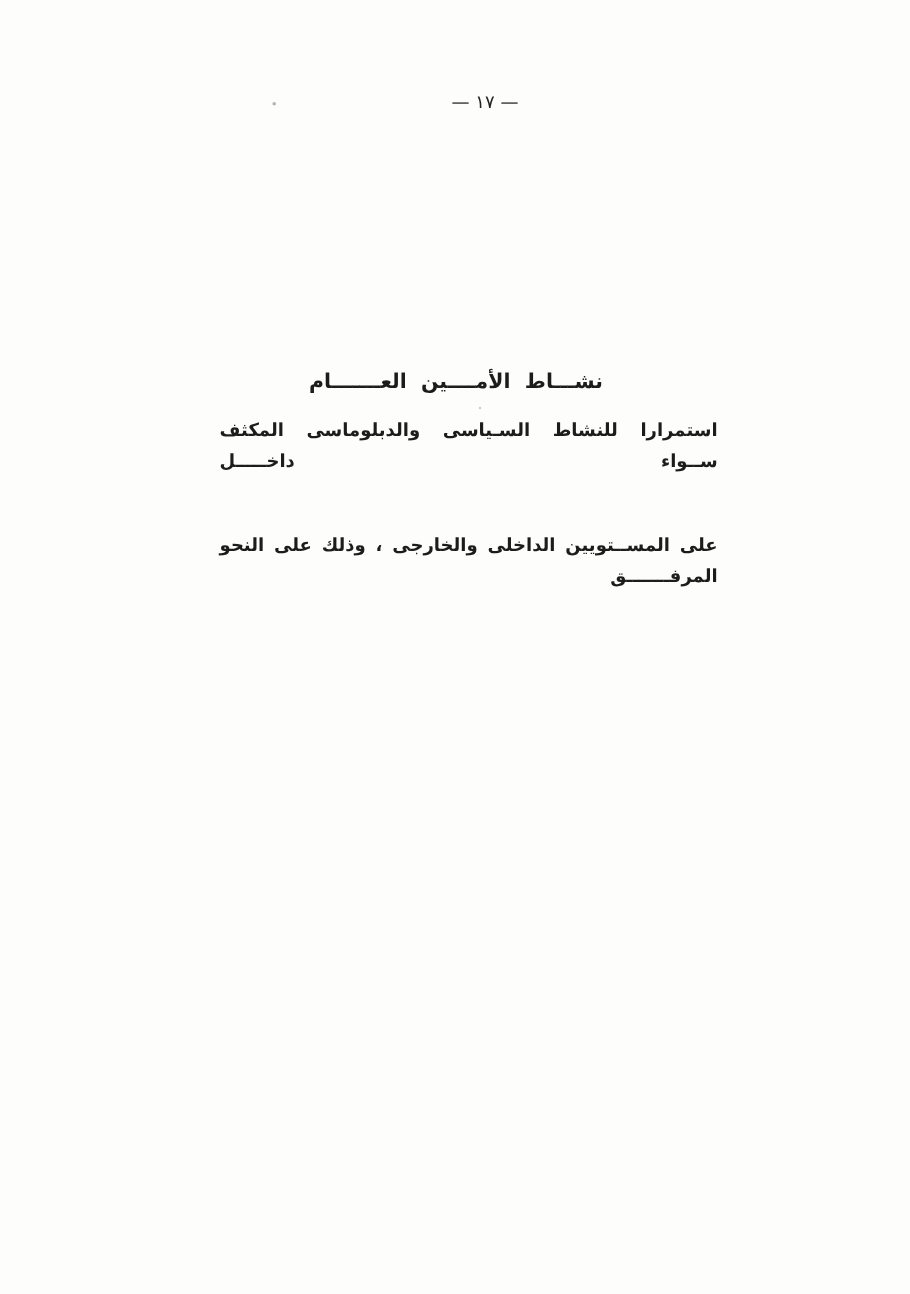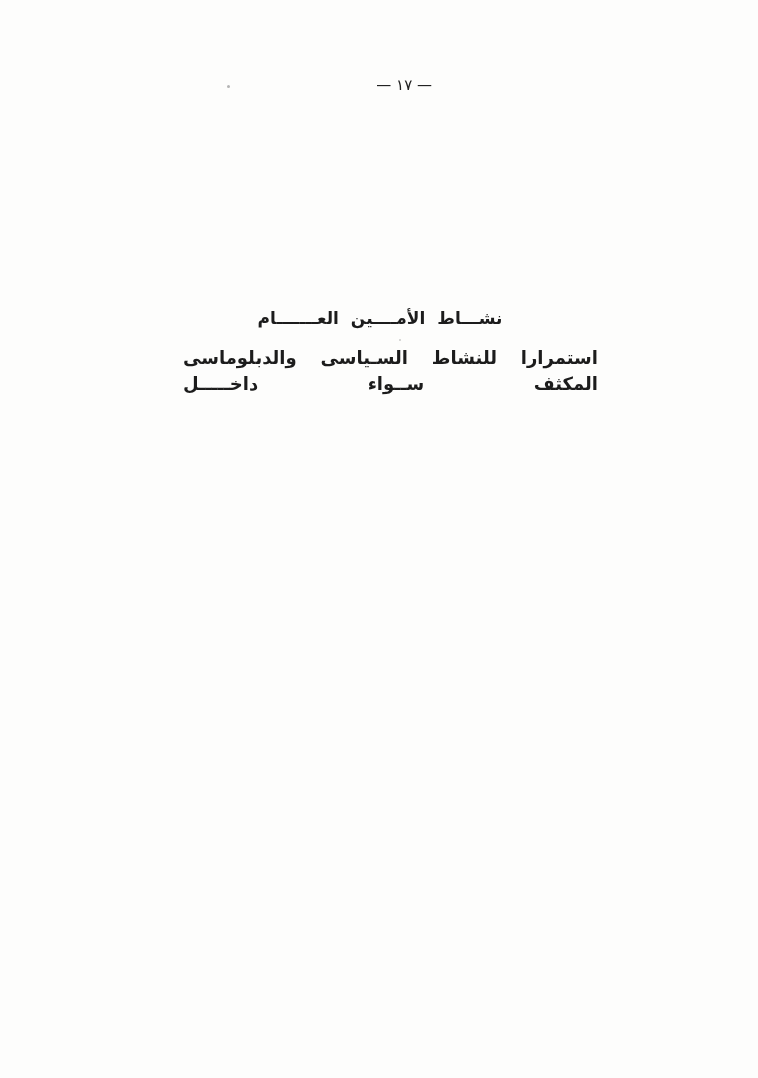--- a/index.html
+++ b/index.html
@@ -47,21 +47,21 @@
     width: 758px;
     height: 1078px;
   }
   .body-line {
     position: absolute;
     left: 183px;
     width: 415px;
     height: 26px;
     direction: rtl;
     unicode-bidi: plaintext;
-    font-size: 18px;
+    font-size: 15px;
     font-weight: bold;
     line-height: 26px;
     color: #1c1c1c;
     text-align: justify;
     text-align-last: justify;
     word-spacing: 1px;
   }
   .line-1 { top: 345px; }
   .line-2 { top: 377px; }
   .line-3 { top: 409px; }
@@ -90,15 +90,16 @@
   <span class="scan-speck speck-1"></span>
 
   <div class="page-number">— ١٧ —</div>
 
   <div class="doc-title">نشـــاط الأمــــين العـــــــام</div>
 
   <span class="scan-speck speck-2"></span>
 
   <div class="body-block">
     <div class="body-line line-1">استمرارا للنشاط السـياسى والدبلوماسى المكثف ســواء داخـــــل</div>
+    <div class="body-line line-4">على المســتويين الداخلى والخارجى ، وذلك على النحو المرفـــــــق</div>
   </div>
 
 </div>
 
 </body></html>

